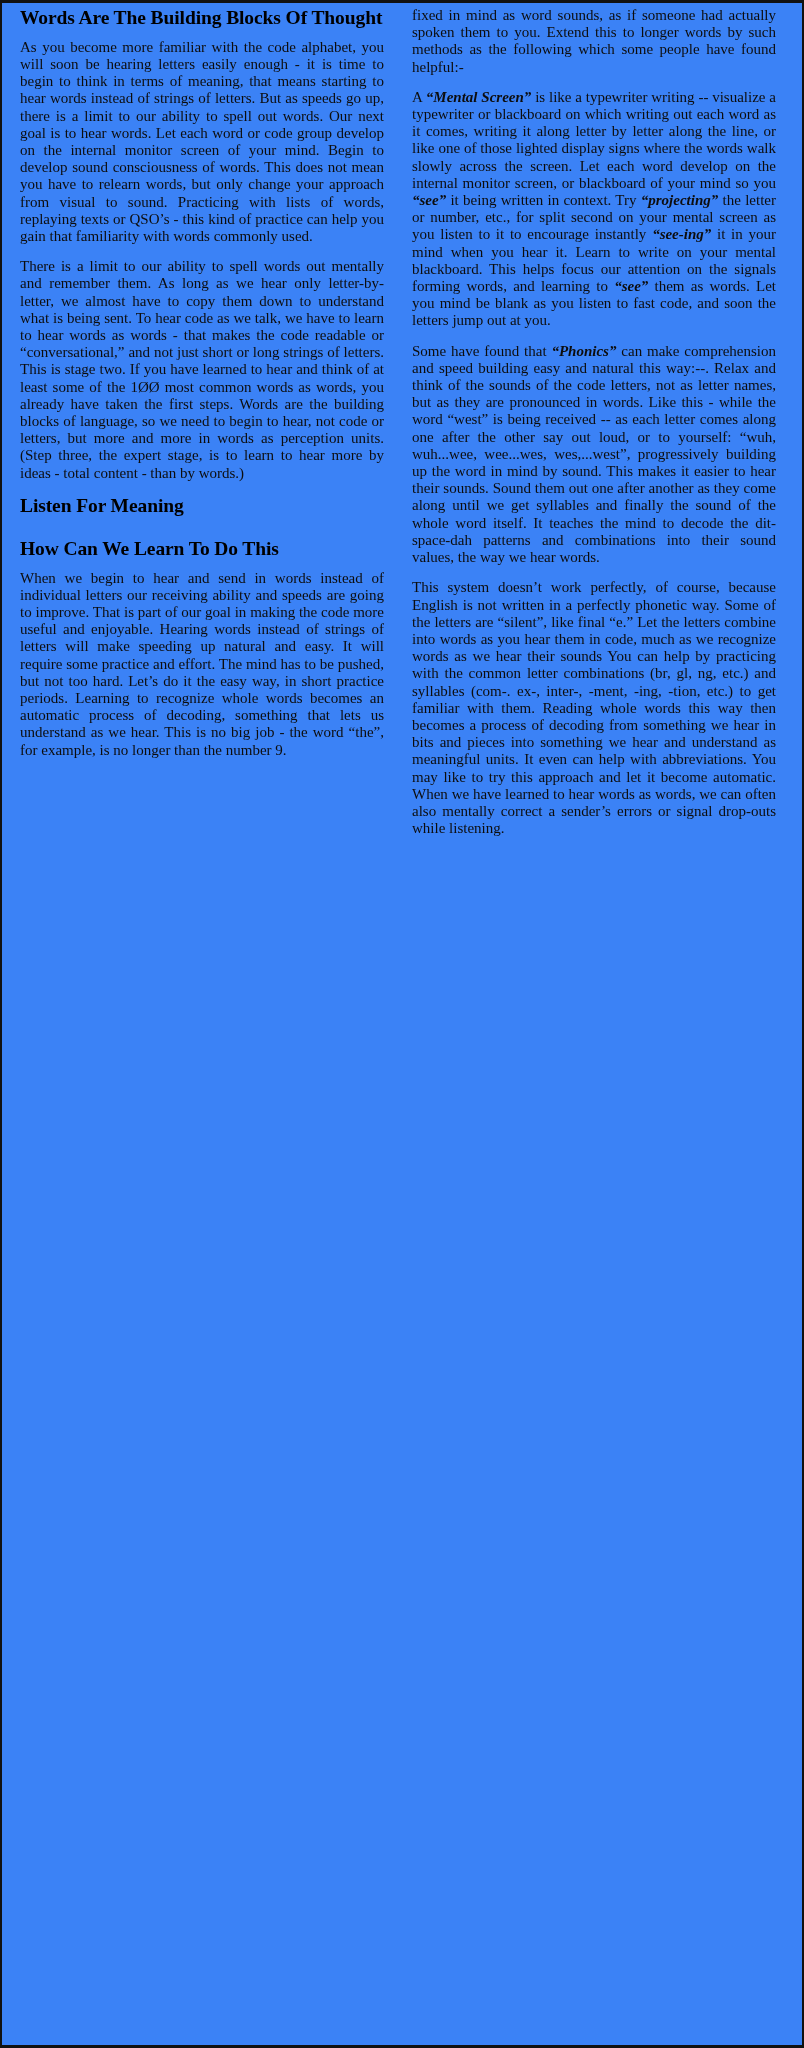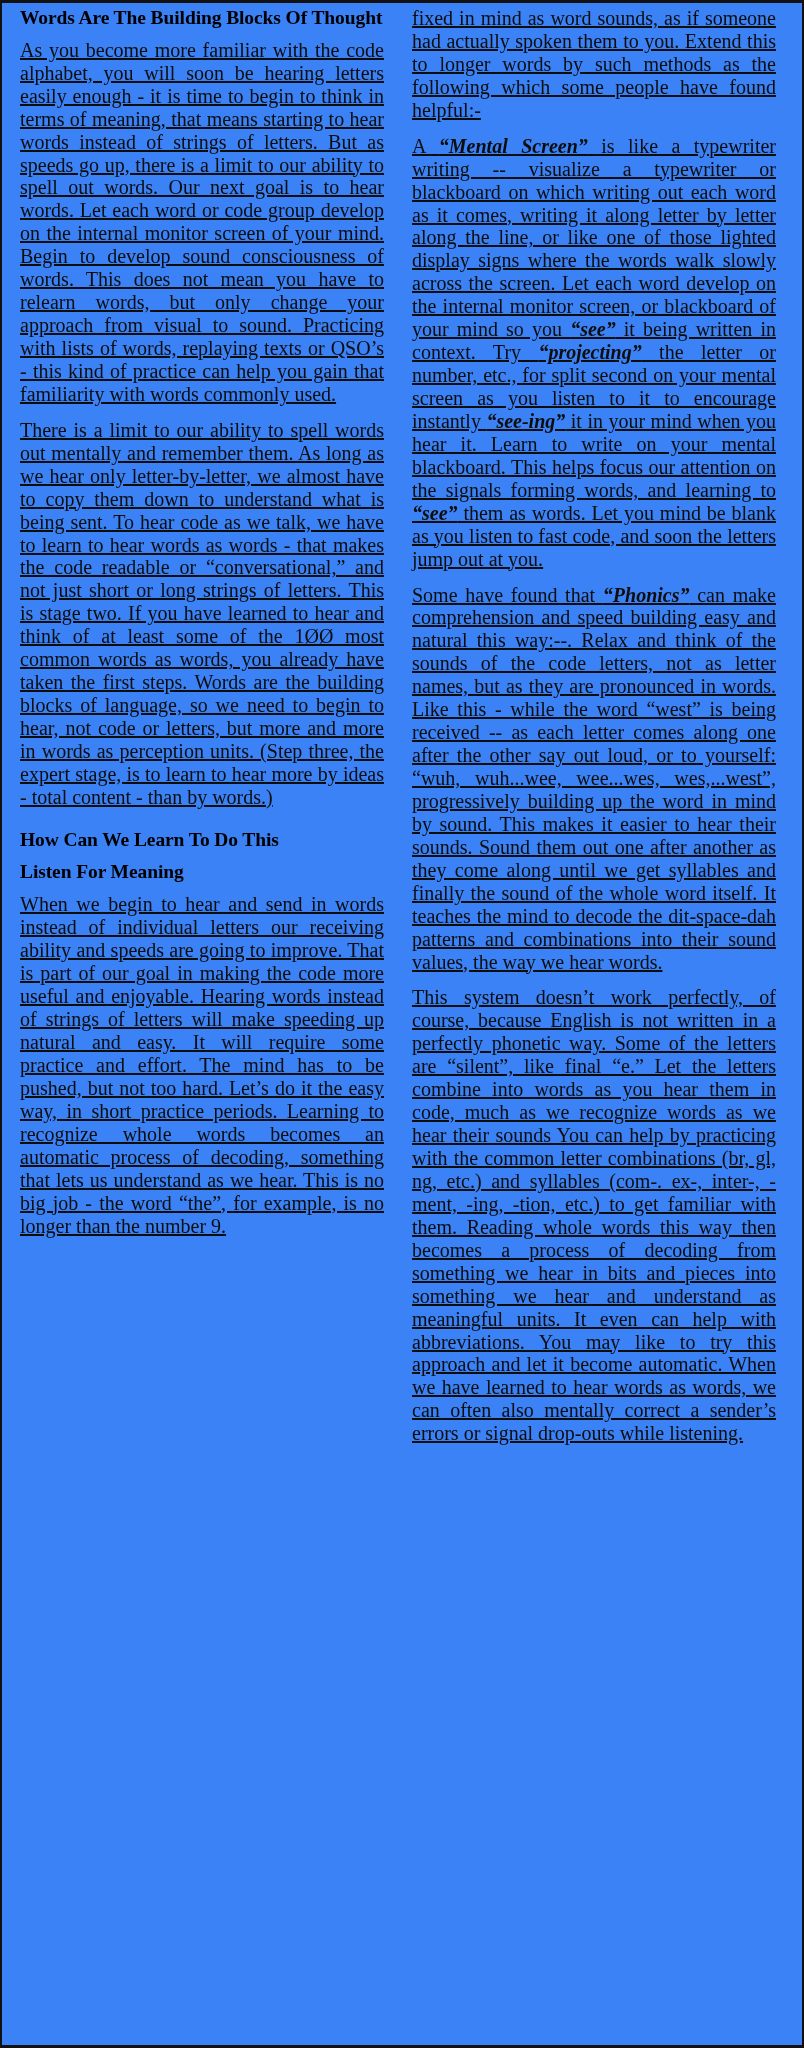--- a/index.html
+++ b/index.html
@@ -48,29 +48,28 @@
     font-weight: bold;
     line-height: 1.17;
     margin: 0 0 9px 0;
     letter-spacing: -0.1px;
     font-family: "Liberation Serif", "DejaVu Serif", serif;
   }
   h2.heading.spaced-top { margin-top: 20px; }
   h2.heading.sub { margin-bottom: 10px; }
 
   p.para {
-    font-size: 20px;
+    font-size: 15px;
     line-height: 1.147;
     margin: 0 0 13px 0;
     text-align: justify;
     text-justify: inter-word;
     hyphens: none;
     word-spacing: 0px;
     color: #0d0d0d;
-    text-decoration: underline;
   }
   p.para:last-child { margin-bottom: 0; }
 
   .bi {
     font-weight: bold;
     font-style: italic;
   }
 </style>
 </head>
 <body>
@@ -79,23 +78,23 @@
   <div class="columns">
 
     <div class="col col-left">
 
       <h2 class="heading">Words Are The Building Blocks Of Thought</h2>
 
       <p class="para">As you become more familiar with the code alphabet, you will soon be hearing letters easily enough - it is time to begin to think in terms of meaning, that means starting to hear words instead of strings of letters.  But as speeds go up, there is a limit to our ability to spell out words. Our next goal is to hear words.  Let each word or code group develop on the internal monitor screen of your mind. Begin to develop sound consciousness of words. This does not mean you have to relearn words, but only change your approach from visual to sound. Practicing with lists of words, replaying texts or QSO’s - this kind of practice can help you gain that familiarity with words commonly used.</p>
 
       <p class="para">There is a limit to our ability to spell words out mentally and remember them.   As long as we hear only letter-by-letter, we almost have to copy them down to understand what is being sent. To hear code as we talk, we have to learn to hear words as words - that makes the code readable or “conversational,” and not just short or long strings of letters. This is stage two. If you have learned to hear and think of at least some of the 1ØØ most common words as words, you already have taken the first steps. Words are the building blocks of language, so we need to begin to hear, not code or letters, but more and more in words as perception units.   (Step three, the expert stage, is to learn to hear more by ideas - total content - than by words.)</p>
 
+      <h2 class="heading sub">Listen For Meaning</h2>
+
       <h2 class="heading spaced-top">How Can We Learn To Do This</h2>
-
-      <h2 class="heading sub">Listen For Meaning</h2>
 
       <p class="para">When we begin to hear and send in words instead of individual letters our receiving ability and speeds are going to improve. That is part of our goal in making the code more useful and enjoyable. Hearing words instead of strings of letters will make speeding up natural and easy. It will require some practice and effort. The mind has to be pushed, but not too hard. Let’s do it the easy way, in short practice periods. Learning to recognize whole words becomes an automatic process of decoding, something that lets us understand as we hear. This is no big job - the word “the”,  for example, is no longer than the number 9.</p>
 
 
     </div>
 
     <div class="col col-right">
 
       <p class="para">fixed in mind as word sounds, as if someone had actually spoken them to you. Extend this to longer words by such methods as the following which some people have found helpful:-</p>
 

